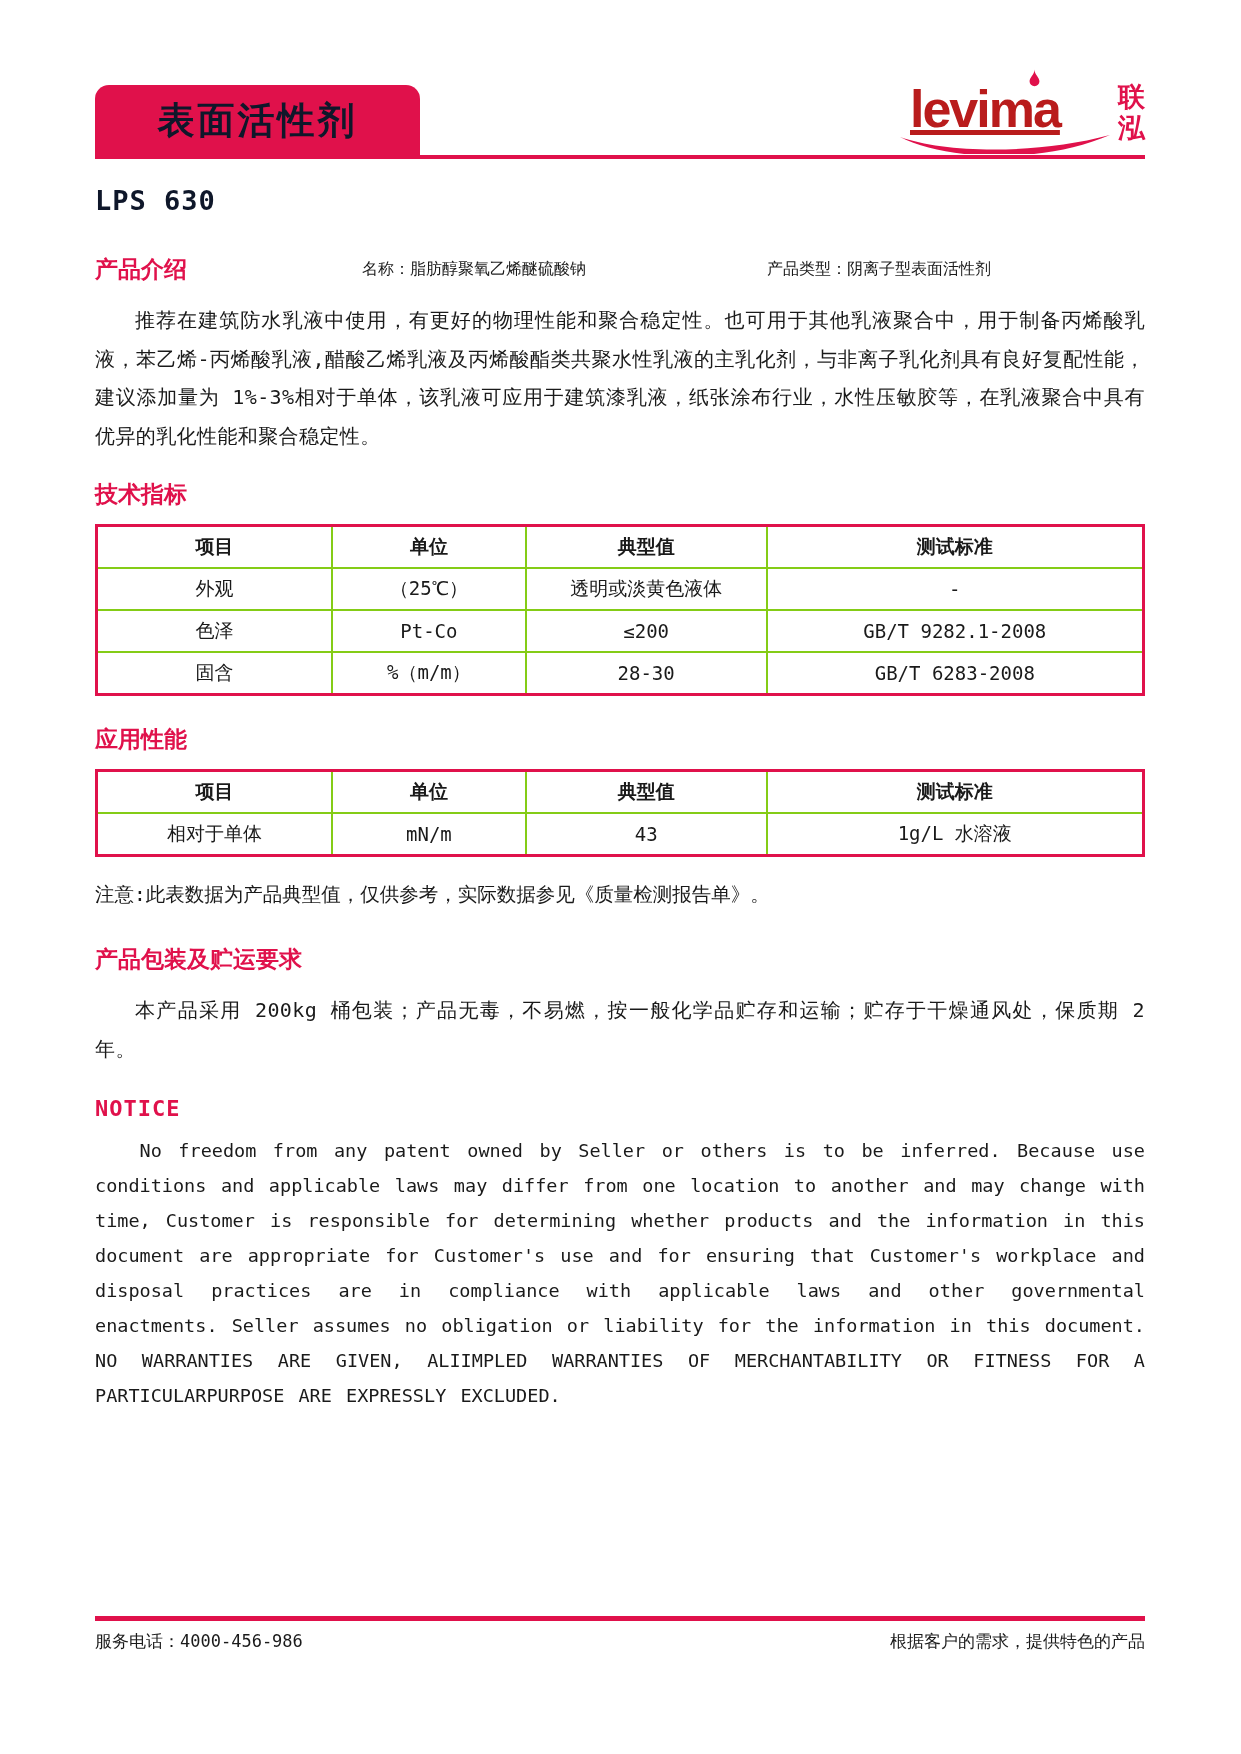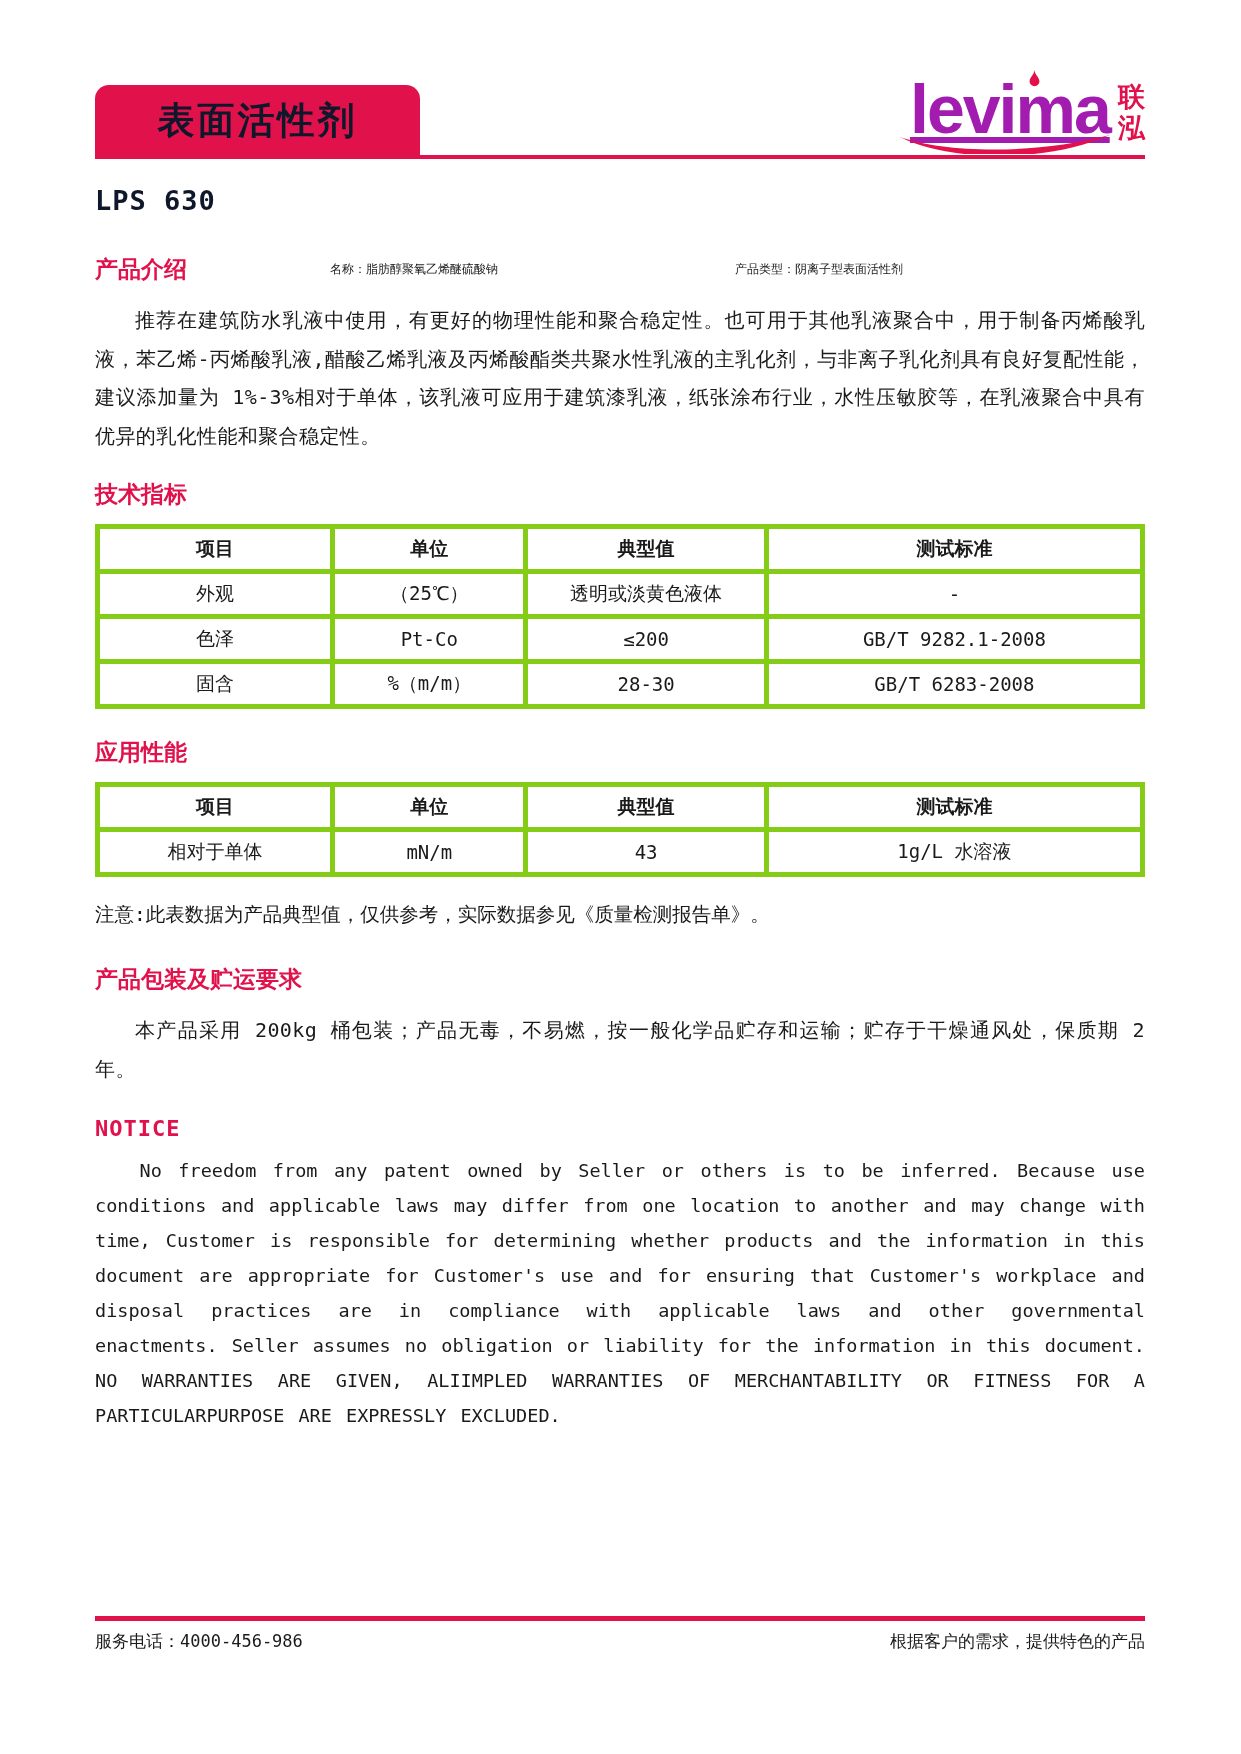--- a/index.html
+++ b/index.html
@@ -23,59 +23,59 @@
     text-align:center; font-size: 37px; font-weight: bold;
     letter-spacing: 3px;
     border-radius: 14px 14px 0 0;
   }
   .rule { height: 4px; background:#E0114B; }
 
   .logo { position:absolute; right:0; top:-14px; display:flex; align-items:flex-start; }
   .logo-left { position:relative; padding-top:14px; }
   .wordmark {
     font-family:"Liberation Sans", sans-serif;
-    font-size: 68px; font-weight: bold; color:#a21caf;
+    font-size: 52px; font-weight: bold; color:#b91c1c;
     letter-spacing: -2px; line-height: 48px; display:block;text-decoration:underline;
   }
   .droplet { position:absolute; top:-2px; left:118px; width:13px; height:19px; }
   .swoosh { display:block; width: 210px; height: 20px; margin-top: 1px; margin-left:-10px; }
   .logo-cn {
     margin-left: 8px; padding-top: 10px;
     font-size: 27px; font-weight: bold; color:#E0114B;
     line-height: 31px; display:flex; flex-direction:column; text-align:center;
   }
 
   .product-code {
     margin-top: 26px;
     color:#0f172a; font-weight:bold; font-size: 27px; letter-spacing:1px;
   }
 
   
   .intro-row { margin-top: 38px; display:grid; grid-template-columns: 235px 405px auto; align-items:center; }
   .sec-heading { color:#E0114B; font-weight:bold; font-size: 23px; }
-  .intro-label { font-size: 12px; }
+  .intro-label { font-size: 16px; margin-left: 32px; }
 
   .para {
     margin: 16px 0 0 0; font-size: 20px; line-height: 38.5px;
     text-align: justify; text-indent: 2em; letter-spacing: 0.4px;
   }
 
   .h-tech { margin-top: 24px; }
   .h-app  { margin-top: 28px; }
   .h-pack { margin-top: 36px; }
   .h-notice { margin-top: 28px; font-size:22px; letter-spacing:1px; }
 
   table.spec {
     margin-top: 14px; width: 100%;
     border-collapse: collapse;
     border: 3px solid #E0114B;
     font-size: 19px;
   }
   table.spec th, table.spec td {
-    border: 5px solid #84cc16;
+    border: 2px solid #84cc16;
     text-align: center; vertical-align: middle;
     height: 40px; padding: 0 20px;
   }
   table.spec th { font-weight: bold; }
   col.c1 { width: 22.5%; } col.c2 { width: 18.5%; }
   col.c3 { width: 23%; }  col.c4 { width: 36%; }
 
   .note { margin-top: 24px; font-size: 19.5px; }
 
   .notice-para {

